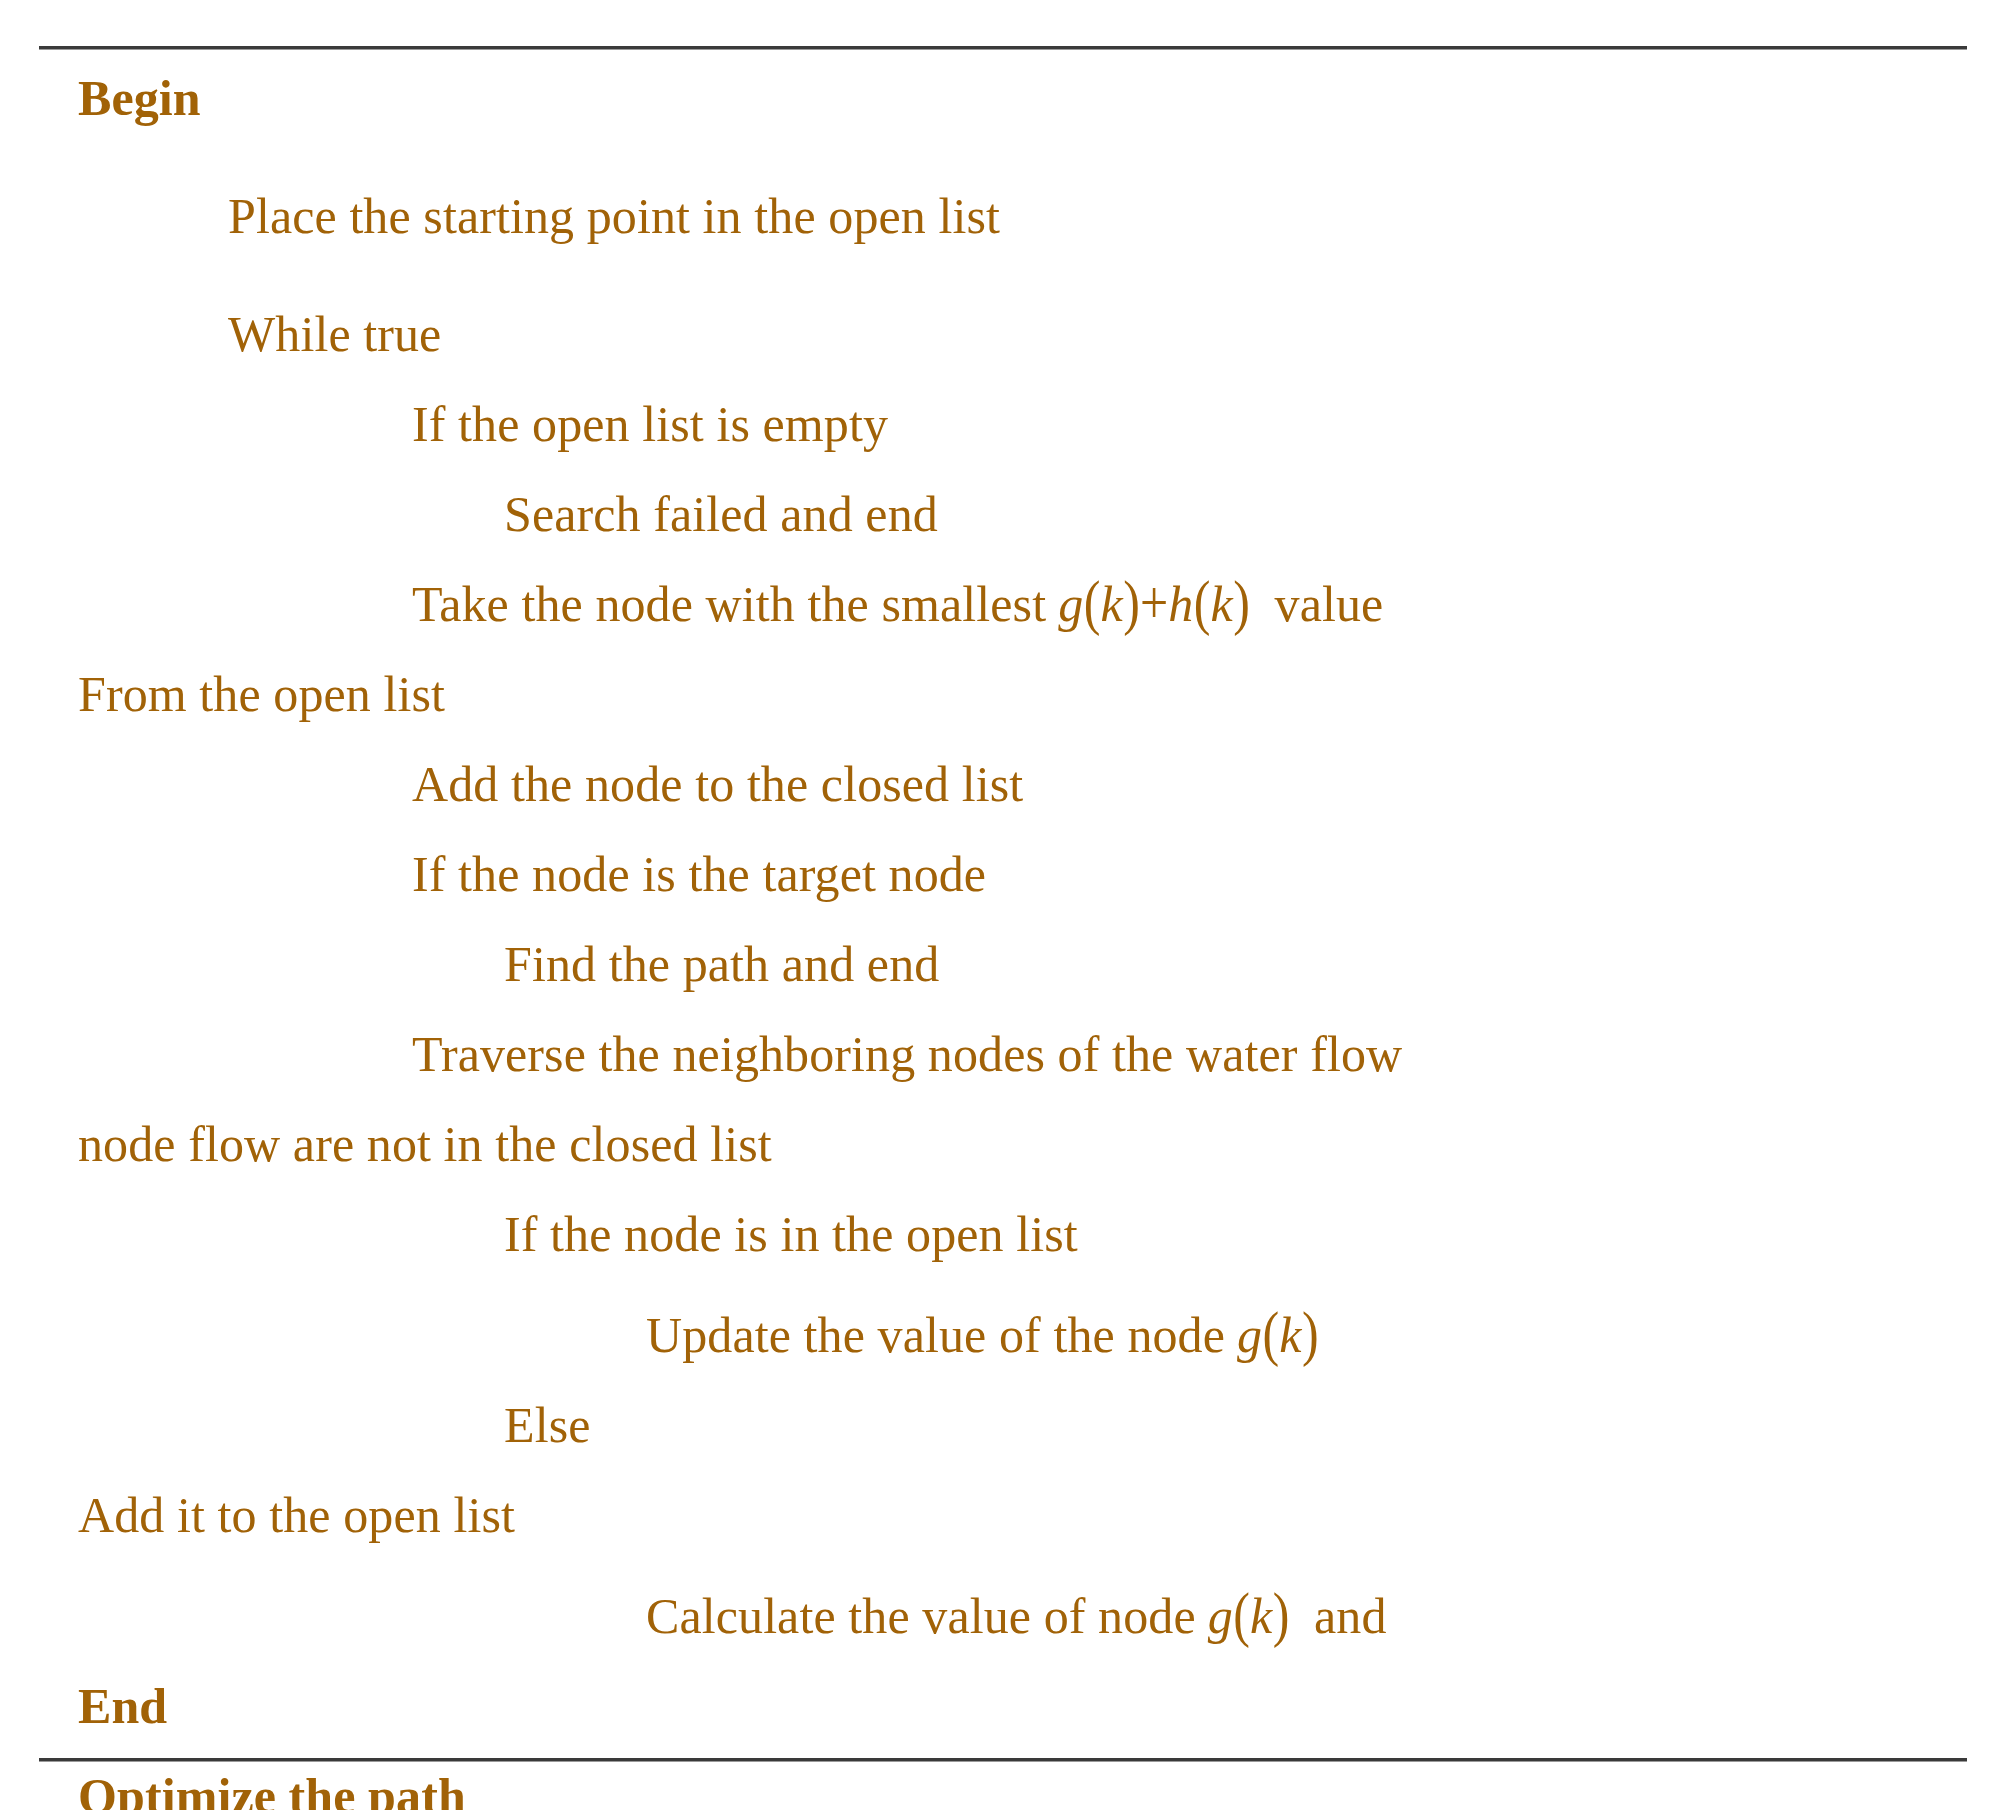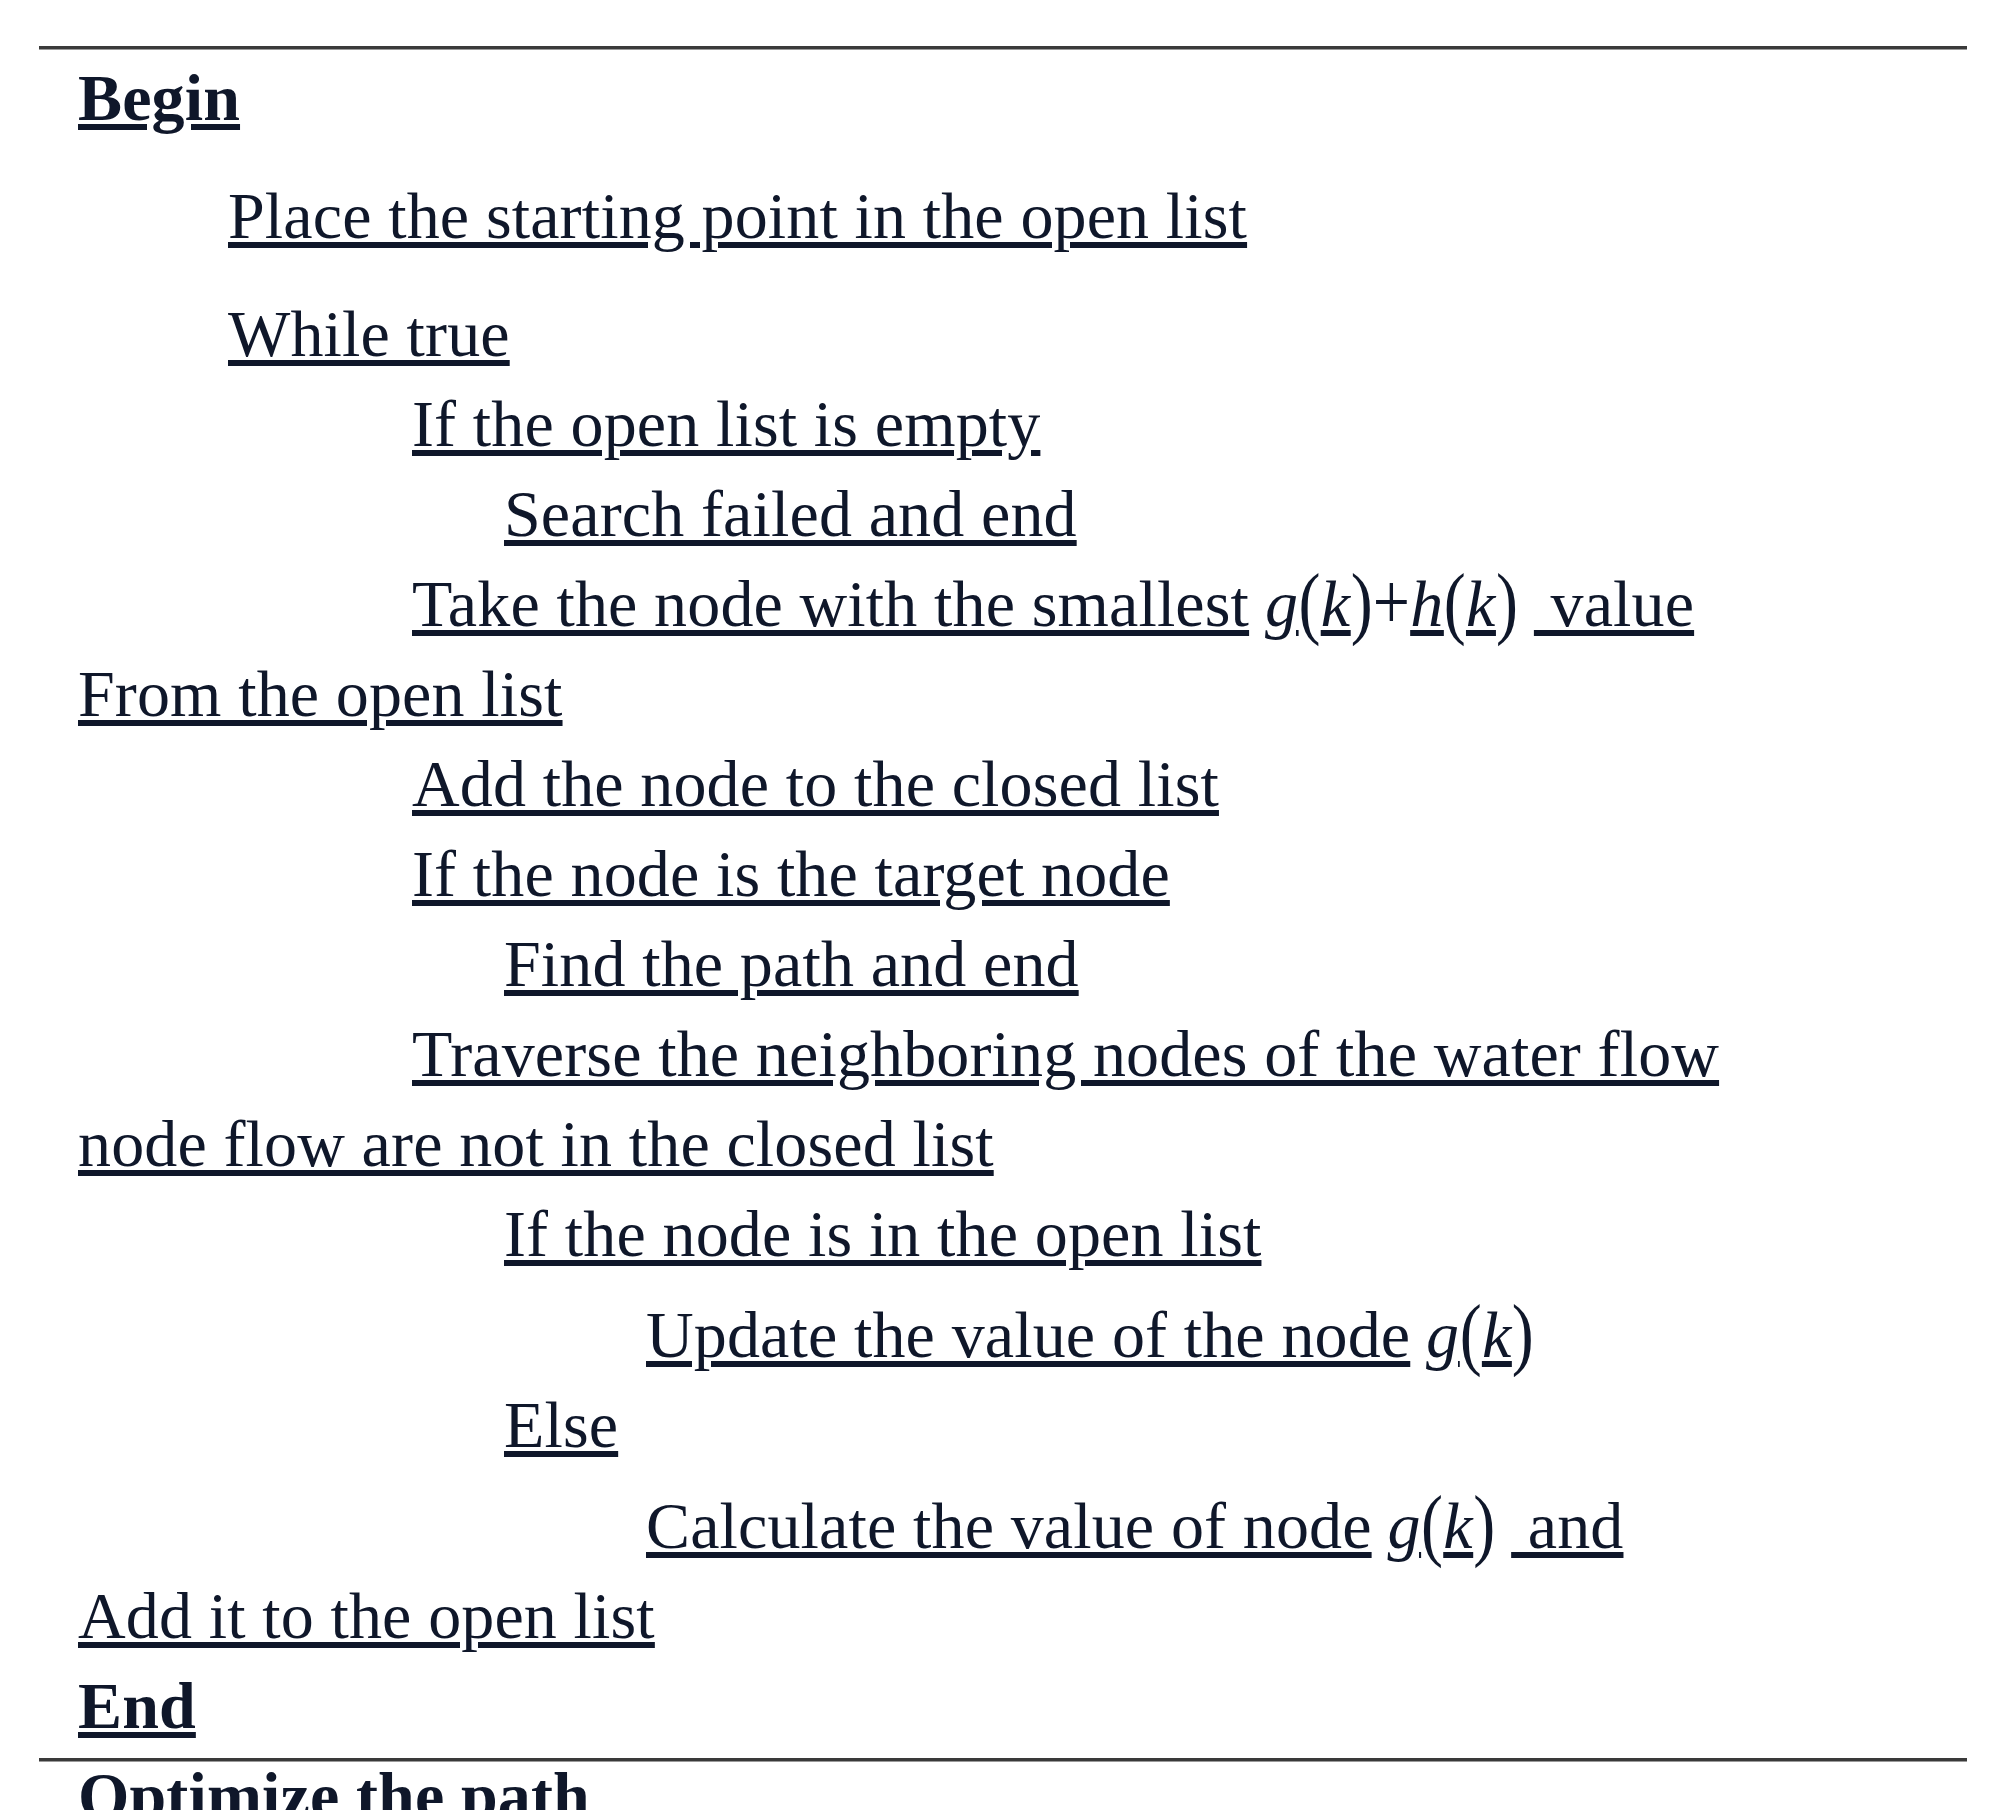--- a/index.html
+++ b/index.html
@@ -30,25 +30,24 @@
   .rule-bottom { top: 1758px; }
   .code {
     position: absolute;
     left: 0;
     top: 53px;
     width: 2006px;
   }
   .line {
     height: 90px;
     line-height: 90px;
-    font-size: 66px;
-    color: #0f172a;
+    font-size: 50px;
+    color: #a16207;
     white-space: pre;
     letter-spacing: 0.002em;
-    text-decoration: underline;
   }
   .indent-0 { padding-left: 78px; }
   .indent-1 { padding-left: 228px; margin-top: 28px; }
   .indent-2 { padding-left: 366px; margin-left: 46px; }
   .indent-3 { padding-left: 504px; }
   .indent-4 { padding-left: 646px; margin-top: 11px; }
   .bold { font-weight: 700; }
   .math {
     margin: 0 0.24em;
     white-space: nowrap;
@@ -78,20 +77,20 @@
       <div class="line indent-2">Take the node with the smallest<span class="math"><i>g</i><span class="mop">(</span><i>k</i><span class="mop">)</span><span class="mop">+</span><i>h</i><span class="mop">(</span><i>k</i><span class="mop">)</span></span> value</div>
       <div class="line indent-0">From the open list</div>
       <div class="line indent-2">Add the node to the closed list</div>
       <div class="line indent-2">If the node is the target node</div>
       <div class="line indent-3">Find the path and end</div>
       <div class="line indent-2">Traverse the neighboring nodes of the water flow</div>
       <div class="line indent-0">node flow are not in the closed list</div>
       <div class="line indent-3">If the node is in the open list</div>
       <div class="line indent-4">Update the value of the node<span class="math"><i>g</i><span class="mop">(</span><i>k</i><span class="mop">)</span></span></div>
       <div class="line indent-3">Else</div>
+      <div class="line indent-0">Add it to the open list</div>
       <div class="line indent-4">Calculate the value of node<span class="math"><i>g</i><span class="mop">(</span><i>k</i><span class="mop">)</span></span> and</div>
-      <div class="line indent-0">Add it to the open list</div>
       <div class="line indent-0 bold">End</div>
       <div class="line indent-0 bold">Optimize the path</div>
     </div>
   <div class="rule rule-bottom"></div>
 </div>
 
 
 </body></html>

